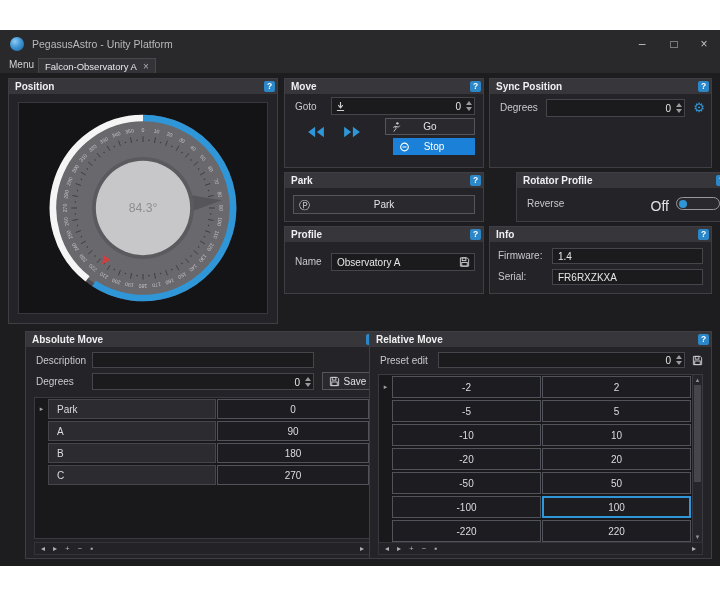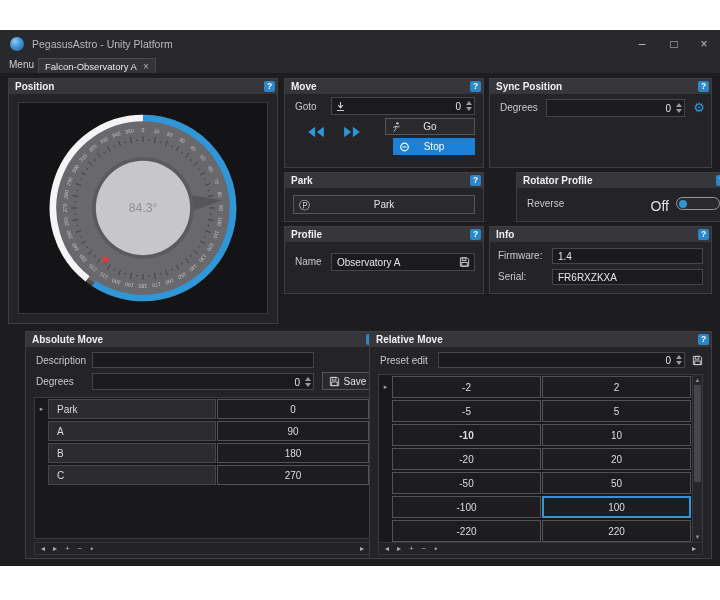--- a/index.html
+++ b/index.html
@@ -424,21 +424,21 @@
                 <div class="cell" style="flex: 1 1 0%;">-2</div>
                 <div class="cell" style="flex: 1 1 0%;">2</div>
               </div>
               <div class="trow">
                 <div class="gut"></div>
                 <div class="cell" style="flex: 1 1 0%;">-5</div>
                 <div class="cell" style="flex: 1 1 0%;">5</div>
               </div>
               <div class="trow">
                 <div class="gut"></div>
-                <div class="cell" style="flex: 1 1 0%; font-weight: bold;">-10</div>
+                <div class="cell" style="flex: 1 1 0%;">-10</div>
                 <div class="cell" style="flex: 1 1 0%;">10</div>
               </div>
               <div class="trow">
                 <div class="gut"></div>
                 <div class="cell" style="flex: 1 1 0%;">-20</div>
                 <div class="cell" style="flex: 1 1 0%;">20</div>
               </div>
               <div class="trow">
                 <div class="gut"></div>
                 <div class="cell" style="flex: 1 1 0%;">-50</div>

